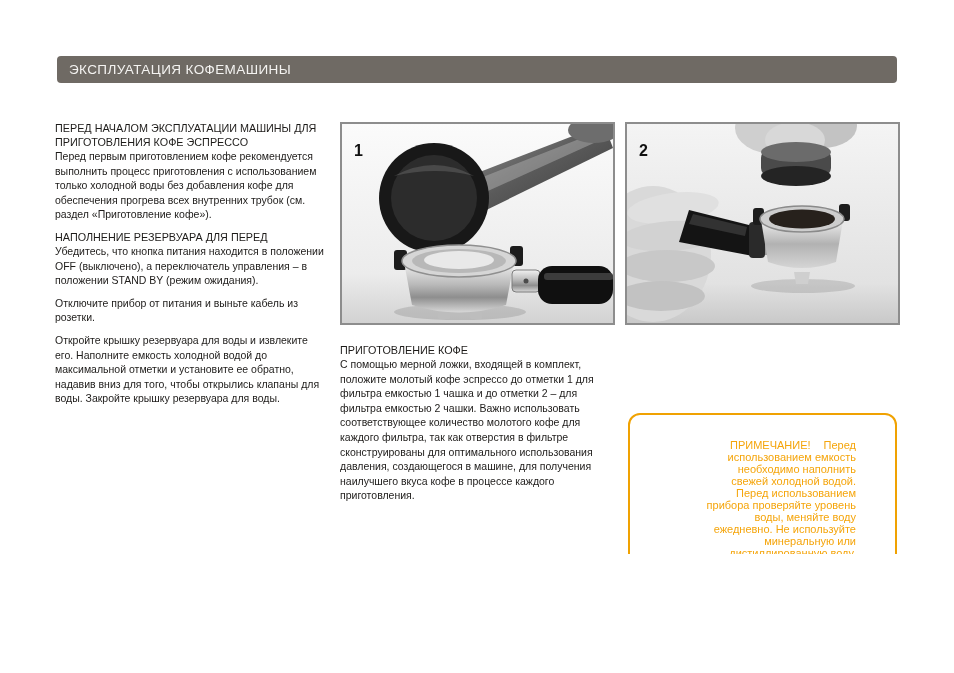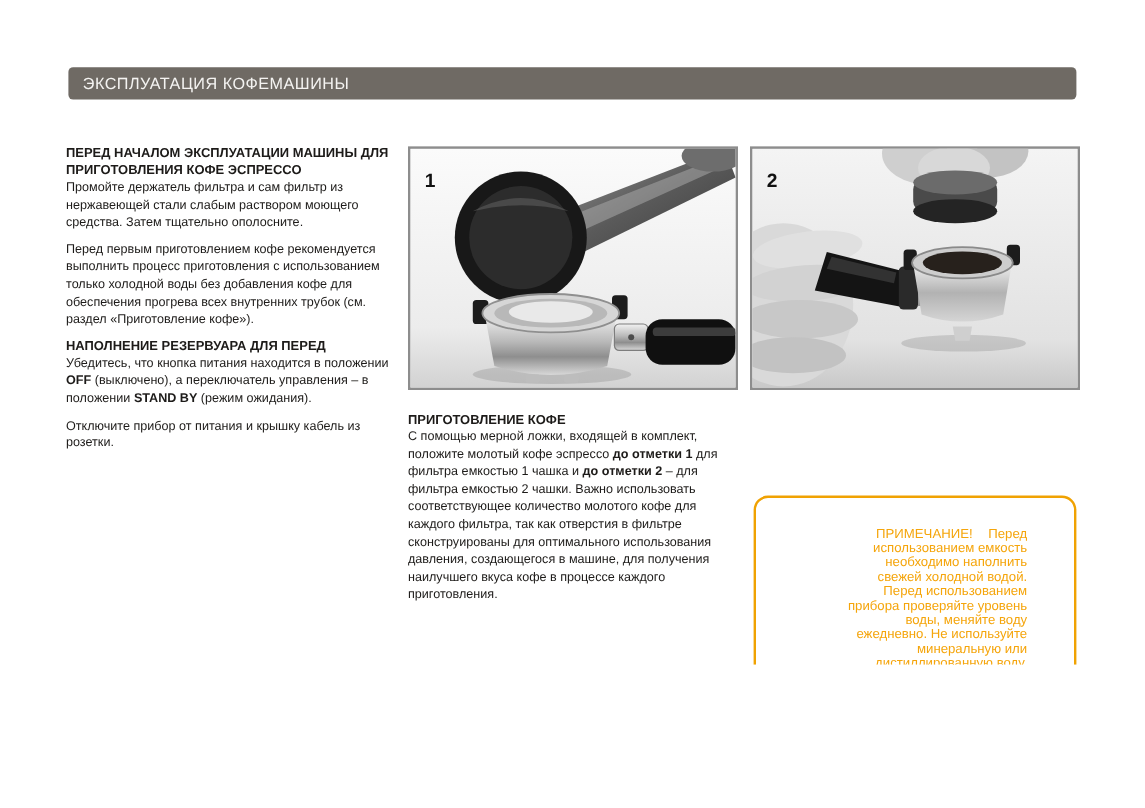--- a/index.html
+++ b/index.html
@@ -5,26 +5,26 @@
   html,body{margin:0;padding:0;background:#ffffff;}
   #page{position:relative;width:954px;height:554px;background:#ffffff;overflow:hidden;
         font-family:"Liberation Sans",sans-serif;color:#1d1b19;}
   
   .header-bar{position:absolute;left:57px;top:56px;width:840px;height:27px;
       background:#6f6a64;border-radius:4px;color:#f4f3f1;font-size:13.5px;
       line-height:27px;padding-left:12px;box-sizing:border-box;letter-spacing:0.4px;}
   
   .col{position:absolute;font-size:10.5px;line-height:14.6px;}
   .col p{margin:0 0 8px 0;}
-  .col h3{margin:0;font-size:10.8px;line-height:14px;font-weight:bold;}
+  .col h3{margin:0;font-size:10.8px;line-height:14px;font-weight:normal;}
   .sec-gap{margin-top:16px;}
   #col-left{left:55px;top:121px;width:272px;}
   #col-mid{left:340px;top:343px;width:278px;}
   #col-right{left:627px;top:343px;width:272px;}
-  b{font-weight:bold;}
+  b{font-weight:normal;}
   
   .figure{position:absolute;top:122px;width:275px;height:203px;border:2px solid #8d8d8d;
       box-sizing:border-box;background:#efefef;}
   #figure-1{left:340px;}
   #figure-2{left:625px;}
   .figure svg{display:block;width:100%;height:100%;}
   
   .note-box{position:absolute;left:628px;top:413px;width:269px;height:162px;
       box-sizing:border-box;border:2px solid #f0a202;border-radius:12px;
       padding:13px 28px 10px 12px;color:#f5a50b;font-size:11px;}
@@ -39,25 +39,25 @@
 </style>
 </head>
 <body>
 
 <div id="page">
 
   <div class="header-bar">ЭКСПЛУАТАЦИЯ КОФЕМАШИНЫ</div>
 
   <div class="col" id="col-left">
     <h3>ПЕРЕД НАЧАЛОМ ЭКСПЛУАТАЦИИ МАШИНЫ ДЛЯ ПРИГОТОВЛЕНИЯ КОФЕ ЭСПРЕССО</h3>
-    <p>Промойте держатель фильтра и сам фильтр из нержавеющей стали слабым раствором моющего средства. Затем тщательно ополосните.</p>
     <p>Перед первым приготовлением кофе рекомендуется выполнить процесс приготовления с использованием только холодной воды без добавления кофе для обеспечения прогрева всех внутренних трубок (см. раздел «Приготовление кофе»).</p>
     <h3 class="sec-gap">НАПОЛНЕНИЕ РЕЗЕРВУАРА ДЛЯ ПЕРЕД</h3>
     <p><span>Убедитесь, что кнопка питания находится в положении </span><b>OFF</b><span> (выключено), а переключатель управления – в положении </span><b>STAND BY</b><span> (режим ожидания).</span></p>
-    <p>Отключите прибор от питания и крышку кабель из розетки.</p>
+    <p>Отключите прибор от питания и выньте кабель из розетки.</p>
+    <p>Откройте крышку резервуара для воды и извлеките его. Наполните емкость холодной водой до максимальной отметки и установите ее обратно, надавив вниз для того, чтобы открылись клапаны для воды. Закройте крышку резервуара для воды.</p>
   </div>
 
   <div class="figure" id="figure-1">
     <svg viewBox="0 0 271 199">
       <defs>
         <linearGradient id="bg1" x1="0" y1="0" x2="0" y2="1">
           <stop offset="0" stop-color="#fbfbfb"></stop>
             <stop offset="0.75" stop-color="#ececec"></stop>
           <stop offset="1" stop-color="#d2d2d2"></stop>
         </linearGradient>

